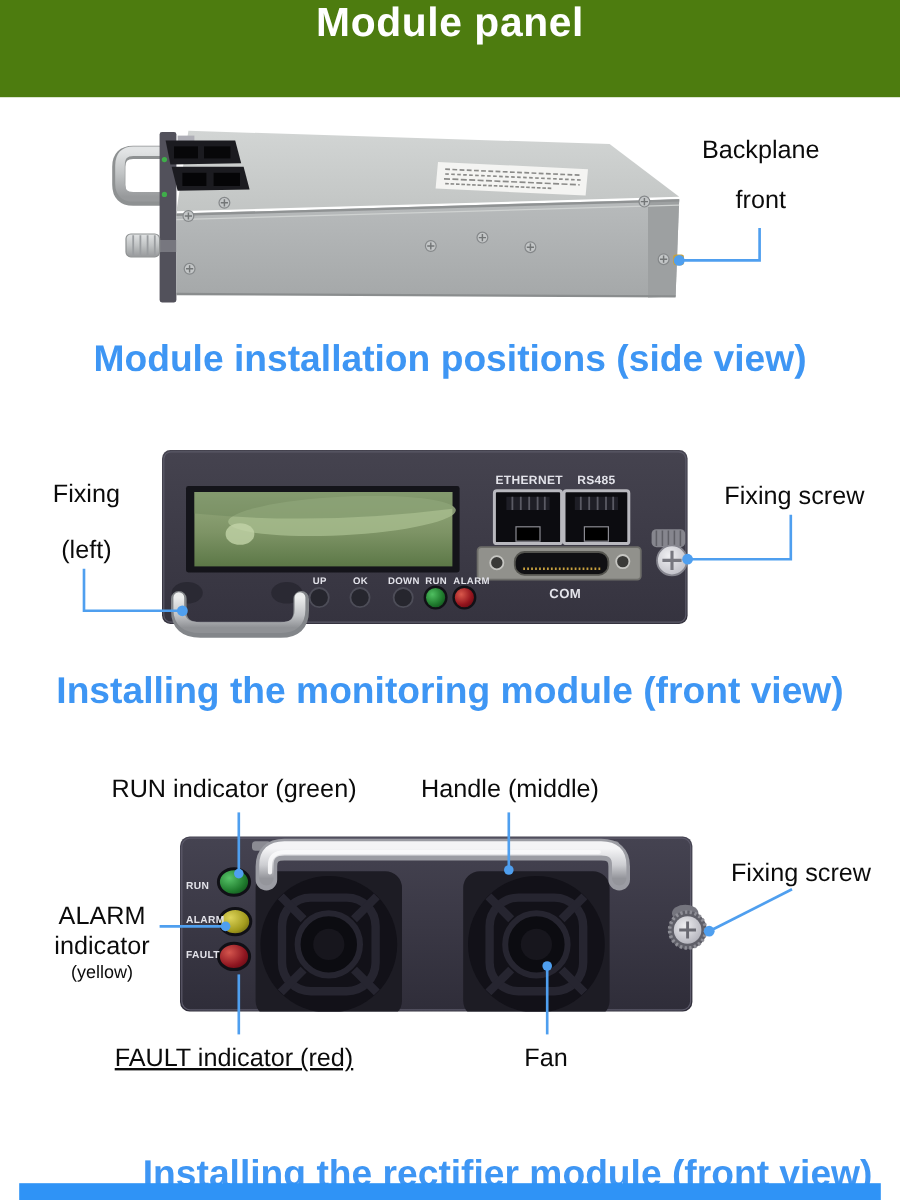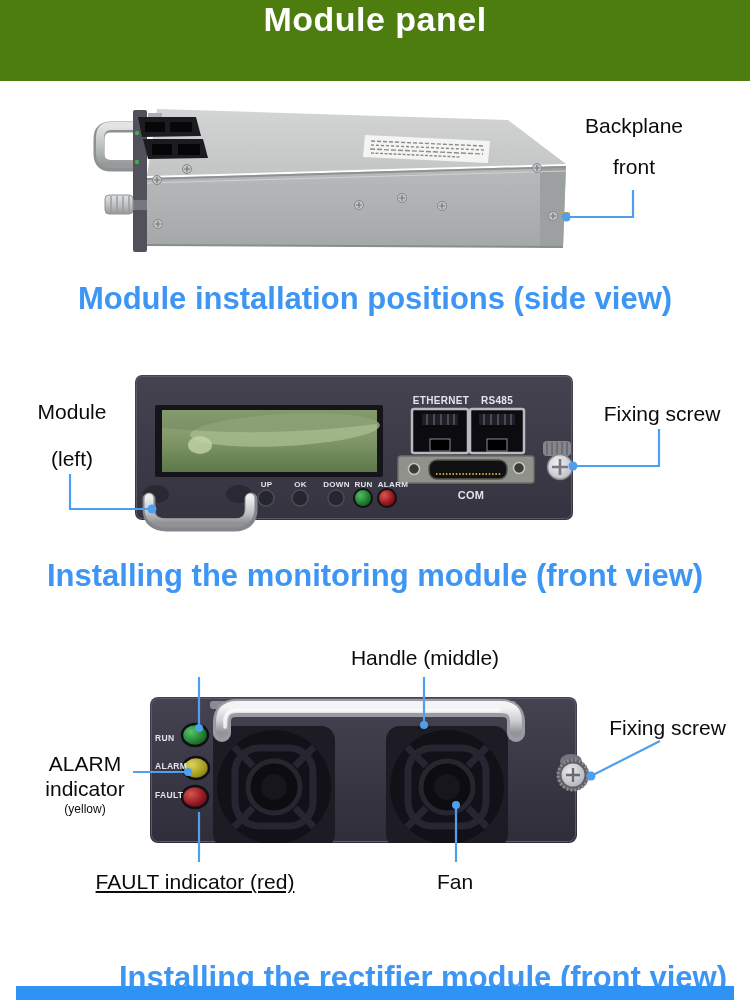--- a/index.html
+++ b/index.html
@@ -4,21 +4,21 @@
 <style>
   html,body{margin:0;padding:0;background:#ffffff;}
   .page{position:relative;width:750px;height:1000px;background:#ffffff;overflow:hidden;
         font-family:"Liberation Sans","DejaVu Sans",sans-serif;}
   .abs{position:absolute;}
   .banner{left:0;top:0;width:750px;height:81px;background:#4d7c0f;display:flex;
           align-items:flex-start;justify-content:center;}
   .banner h1{margin:0;color:#ffffff;font-size:34px;font-weight:bold;letter-spacing:.5px;}
   .caption{width:750px;text-align:center;color:#3E96F4;font-size:31px;font-weight:bold;}
   .callout{color:#0b0b0b;font-size:21px;text-align:center;line-height:1.1;}
-  .callout.small{font-size:12px;}
+  .callout.small{font-size:15px;}
   .panel-label{color:#e3e3ea;font-weight:bold;text-align:center;letter-spacing:.3px;}
   .overlay-svg{left:0;top:0;width:750px;height:1000px;pointer-events:none;}
   .footer-bar{left:16px;top:986px;width:718px;height:14px;background:#2F93F6;}
 </style>
 </head>
 <body>
 
 <div class="page">
 
   <div class="abs banner">
@@ -197,26 +197,27 @@
 
   <div class="abs panel-label" style="left:405px;top:395px;width:72px;font-size:10px;">ETHERNET</div>
   <div class="abs panel-label" style="left:472px;top:395px;width:50px;font-size:10px;">RS485</div>
   <div class="abs panel-label" style="left:446px;top:489px;width:50px;font-size:11px;">COM</div>
   <div class="abs panel-label" style="left:254px;top:480px;width:25px;font-size:8px;">UP</div>
   <div class="abs panel-label" style="left:288px;top:480px;width:25px;font-size:8px;">OK</div>
   <div class="abs panel-label" style="left:320px;top:480px;width:33px;font-size:8px;">DOWN</div>
   <div class="abs panel-label" style="left:351px;top:480px;width:25px;font-size:8px;">RUN</div>
   <div class="abs panel-label" style="left:375px;top:480px;width:36px;font-size:8px;">ALARM</div>
 
-  <div class="abs callout" style="left:18px;top:400px;width:108px;">Module</div>
+  <div class="abs callout" style="left:18px;top:400px;width:108px;">Fixing</div>
   <div class="abs callout" style="left:18px;top:447px;width:108px;">(left)</div>
   <div class="abs callout" style="left:588px;top:402px;width:148px;">Fixing screw</div>
 
   <div class="abs caption" style="top:558px;">Installing the monitoring module (front view)</div>
 
+  <div class="abs callout" style="left:70px;top:646px;width:250px;">RUN indicator (green)</div>
   <div class="abs callout" style="left:330px;top:646px;width:190px;">Handle (middle)</div>
 
   <svg class="abs" style="left:150px;top:695px;" width="445" height="150" viewBox="0 0 445 150">
     <defs>
       <linearGradient id="gPanel2" x1="0" y1="0" x2="0" y2="1">
         <stop offset="0" stop-color="#454351"></stop>
           <stop offset="1" stop-color="#2f2d39"></stop>
       </linearGradient>
       <linearGradient id="gTube2" x1="0" y1="0" x2="0" y2="1">
         <stop offset="0" stop-color="#f4f4f6"></stop>

